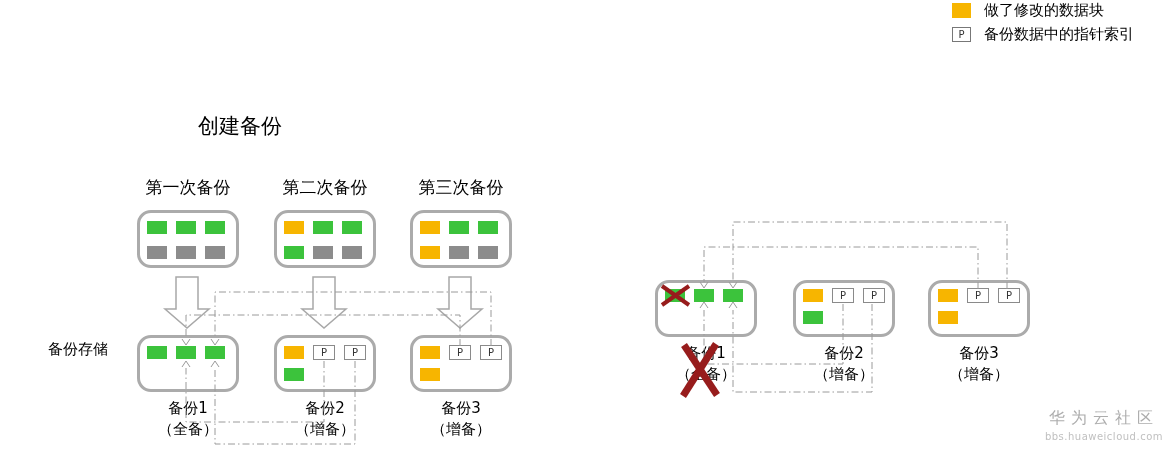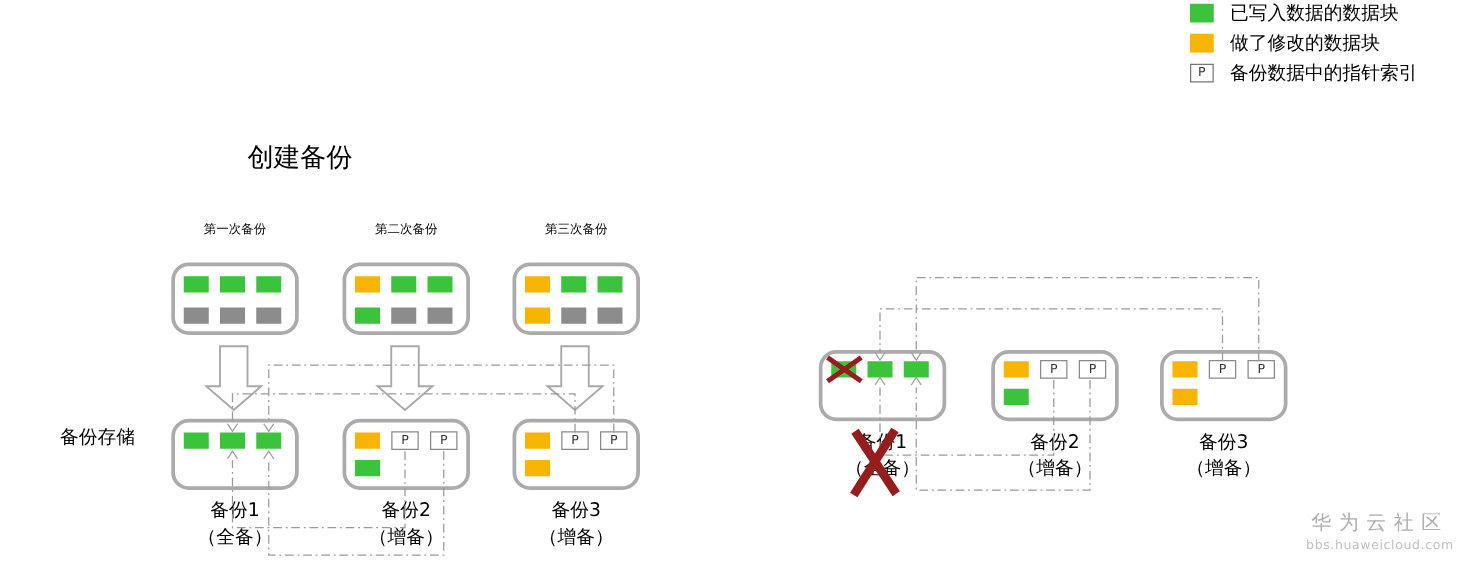--- a/index.html
+++ b/index.html
@@ -7,21 +7,21 @@
     position:relative; width:1170px; height:452px; background:#fff;
     font-family:"DejaVu Sans","Liberation Sans",sans-serif; color:#111;
     overflow:hidden;
   }
   .overlay { position:absolute; left:0; top:0; z-index:5; pointer-events:none; }
 
   
   .title { position:absolute; width:170px; top:112px; text-align:center;
            font-size:21px; color:#000; }
   .col-header { position:absolute; width:102px; top:176px; text-align:center;
-                font-size:10px; color:#000; }
+                font-size:17px; color:#000; }
   .col-label { position:absolute; width:102px; text-align:center;
                font-size:15px; line-height:21px; color:#000; }
   .row-label { position:absolute; width:100px; text-align:center;
                font-size:15px; line-height:20px; color:#000; }
 
   
   .box { position:absolute; width:102px; box-sizing:border-box;
          border:3px solid var(--box_border,#ababab); border-radius:14px;
          background:#fff; padding:8px 7px; display:flex;
          flex-direction:column; gap:9px; z-index:2; }
@@ -92,24 +92,20 @@
       <path class="xmark" d="M689,286 L662,305"></path>
     </g>
     <g>
       <path class="xmark-big" d="M684,345 L717,395"></path>
       <path class="xmark-big" d="M716,344 L683,396"></path>
     </g>
   </svg>
 
   <div class="legend">
     <div class="lg-row">
-      <span class="lg-swatch blk-green"></span>
-      <span class="lg-label">已写入数据的数据块</span>
-    </div>
-    <div class="lg-row">
       <span class="lg-swatch blk-yellow"></span>
       <span class="lg-label">做了修改的数据块</span>
     </div>
     <div class="lg-row">
       <span class="lg-p">P</span>
       <span class="lg-label">备份数据中的指针索引</span>
     </div>
   </div>
 
   <div class="title" style="left:155px;">创建备份</div>

